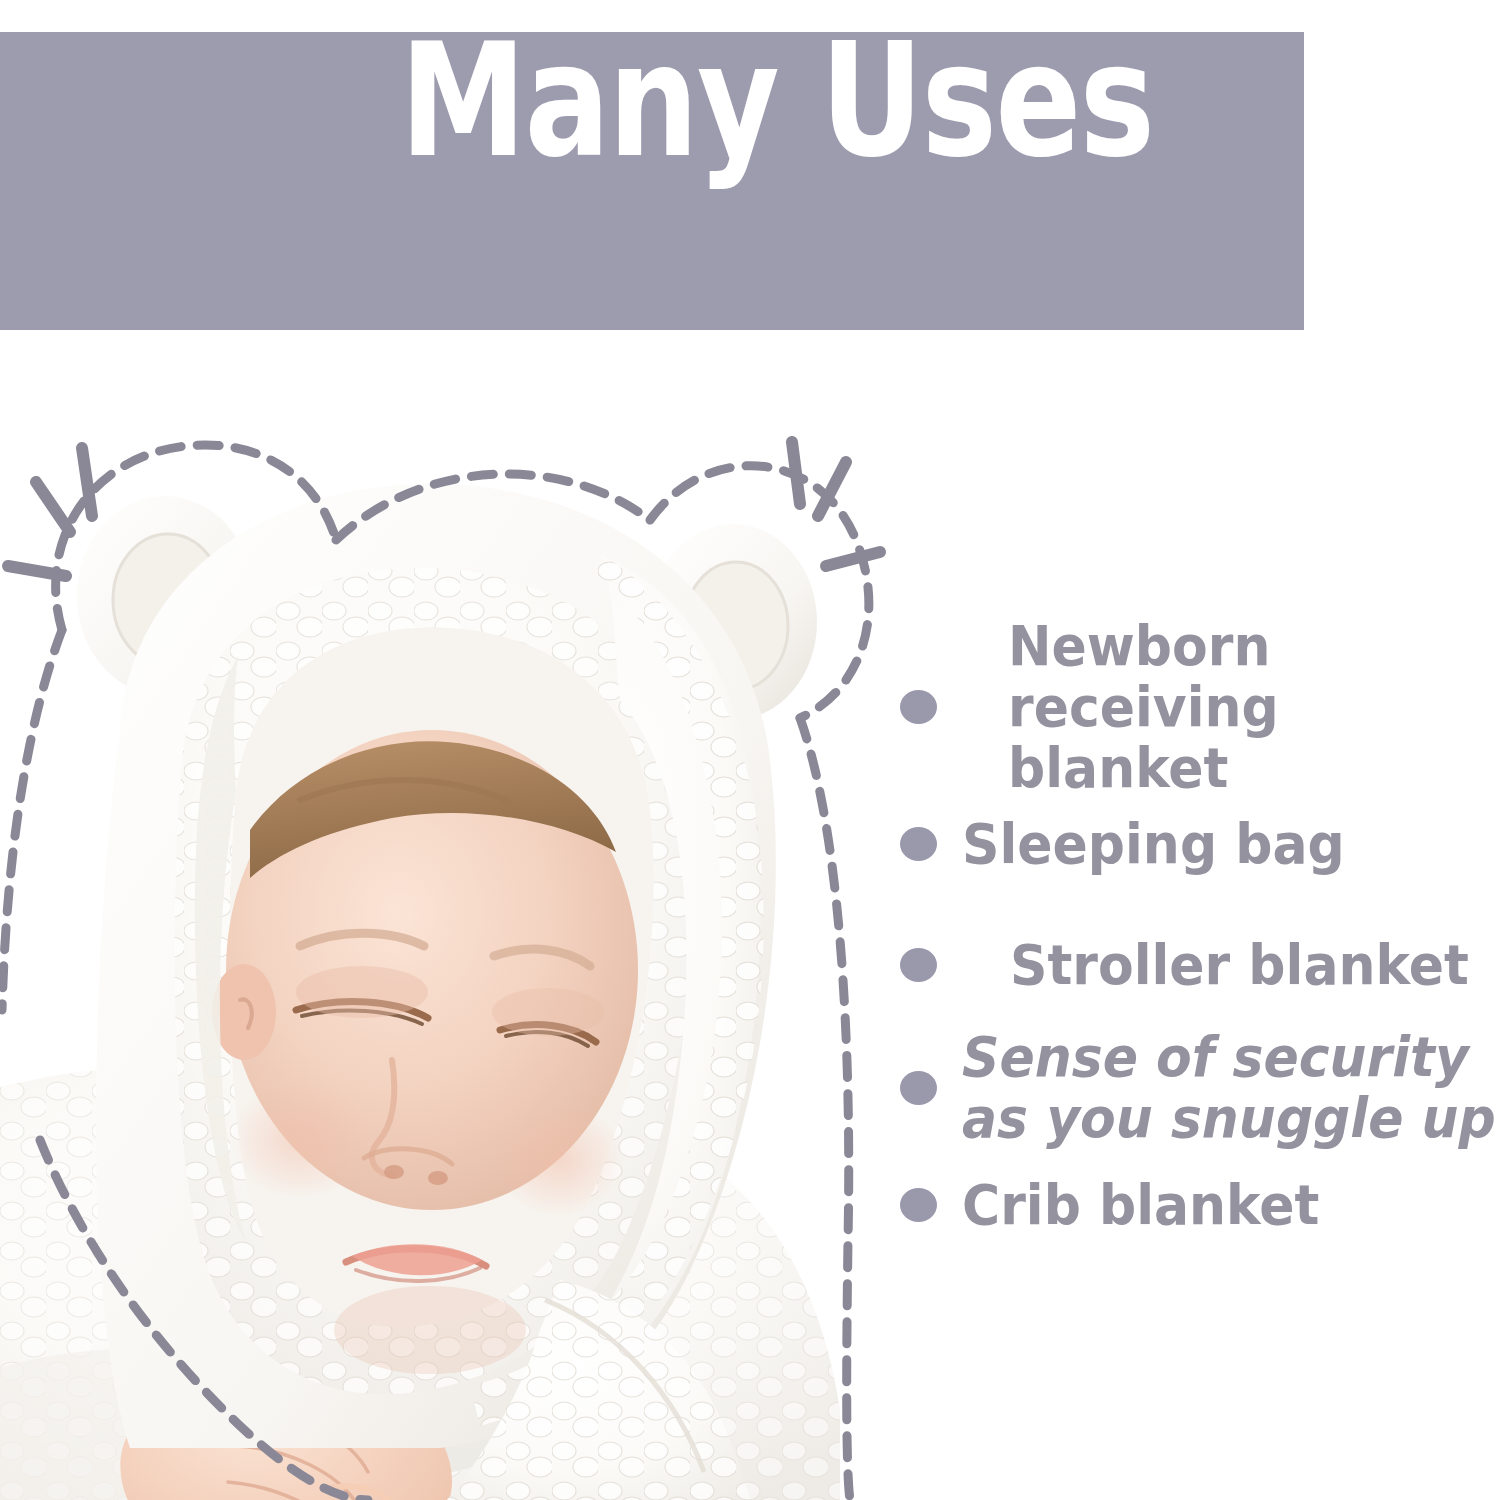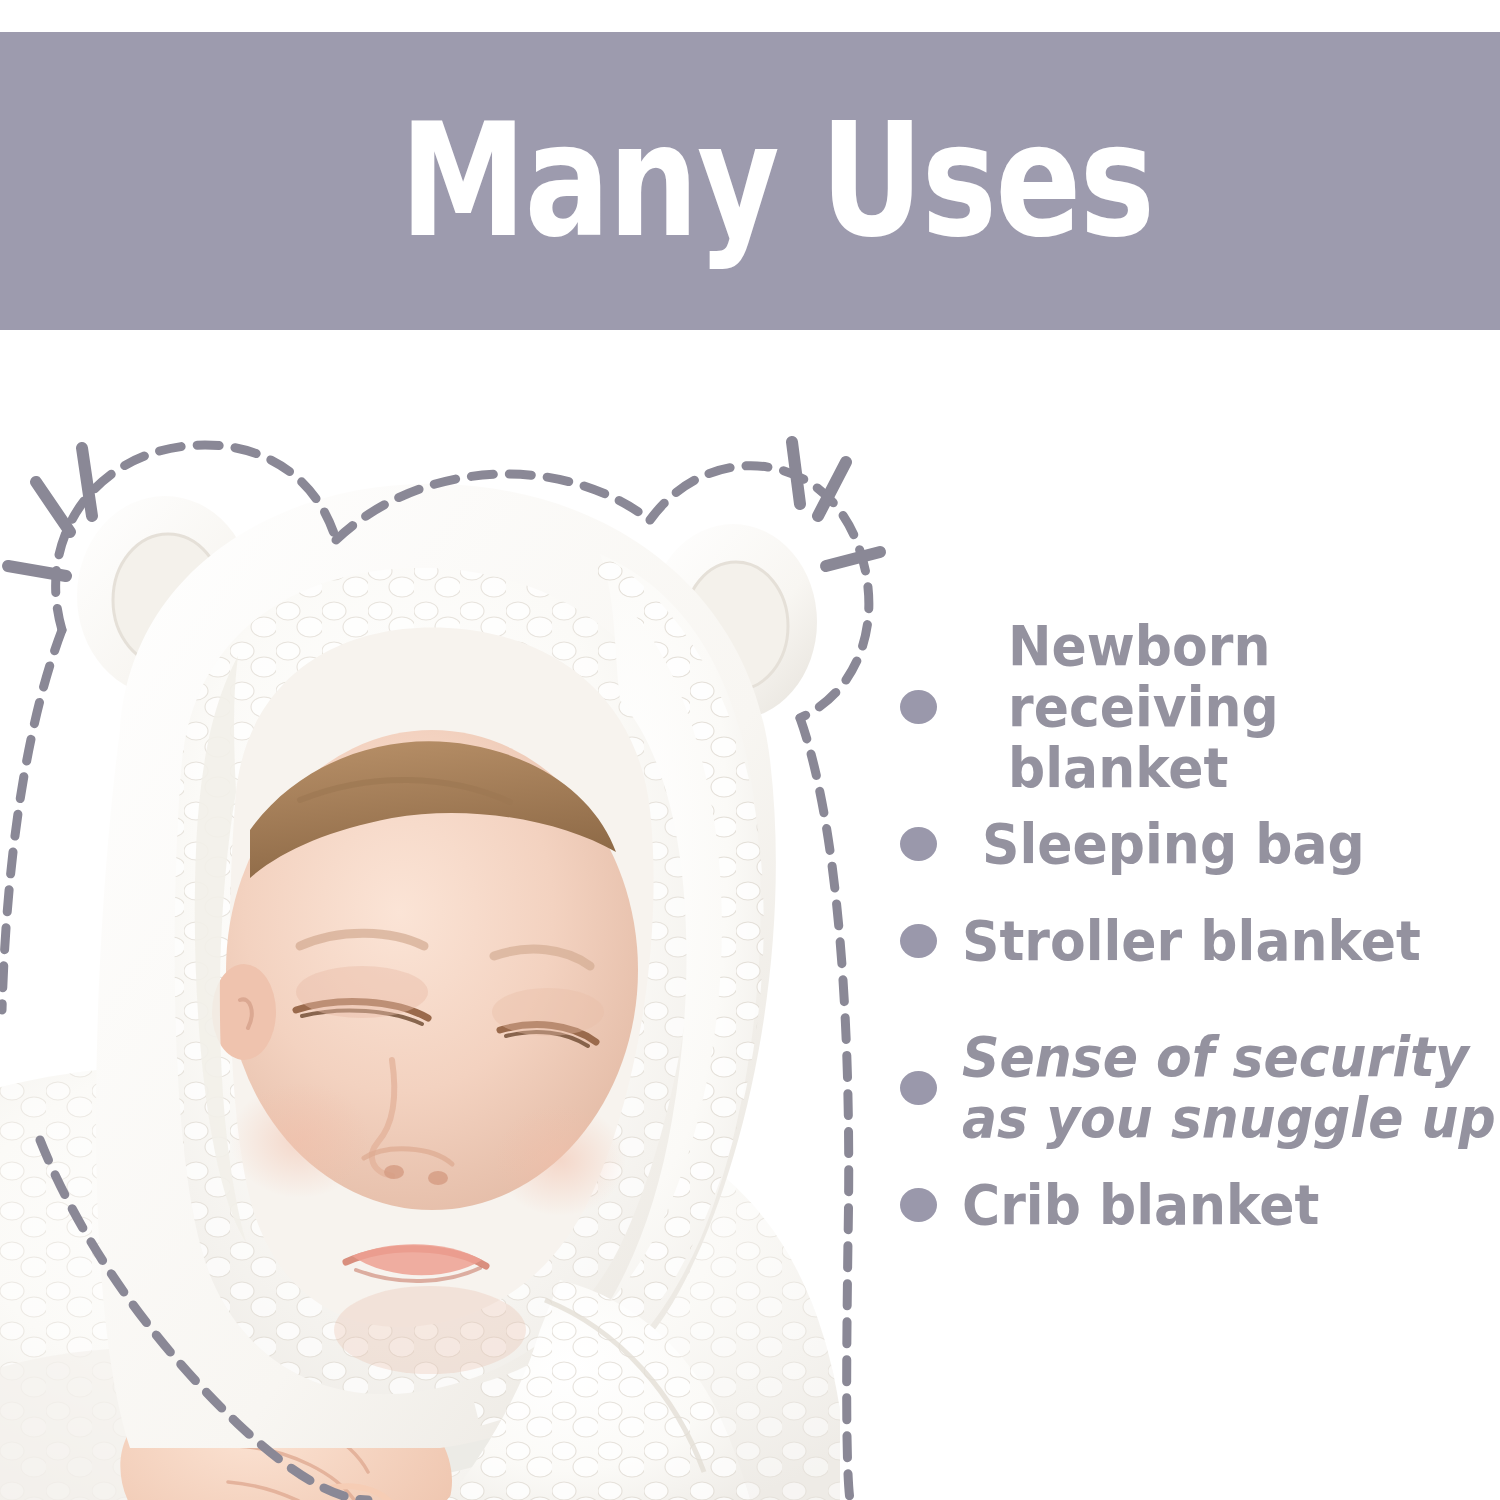--- a/index.html
+++ b/index.html
@@ -13,25 +13,25 @@
     position: relative;
     overflow: hidden;
     font-family: "DejaVu Sans", sans-serif;
   }
 
   
   #header-banner {
     position: absolute;
     left: 0;
     top: 32px;
-    width: 1500px;
+    width: 1304px;
     height: 298px;
     background: #9d9bae;
     display: flex;
-    align-items: center;
+    align-items: flex-start;
     justify-content: flex-start;
   }
   #page-title {
     margin-left: 400px;
     color: #ffffff;
     font-family: "DejaVu Sans", sans-serif;
     font-weight: bold;
     font-size: 138px;
     line-height: 1;
     letter-spacing: -2px;
@@ -87,22 +87,22 @@
     font-family: "DejaVu Sans", sans-serif;
     font-weight: bold;
     font-size: 52px;
     line-height: 1.12;
     letter-spacing: 0px;
     transform: scaleY(1.05);
     transform-origin: left center;
   }
 
   .u0 { top:   0px; gap: 46px; }
-  .u1 { top: 195px; gap: 20px; }
-  .u2 { top: 292px; }
+  .u1 { top: 195px; }
+  .u2 { top: 316px; gap: 48px; }
   .u3 { top: 410px; font-style: italic; }
   .u4 { top: 556px; }
 </style>
 </head>
 <body>
 
 <div id="header-banner">
   <div id="page-title">Many Uses</div>
 </div>
 

